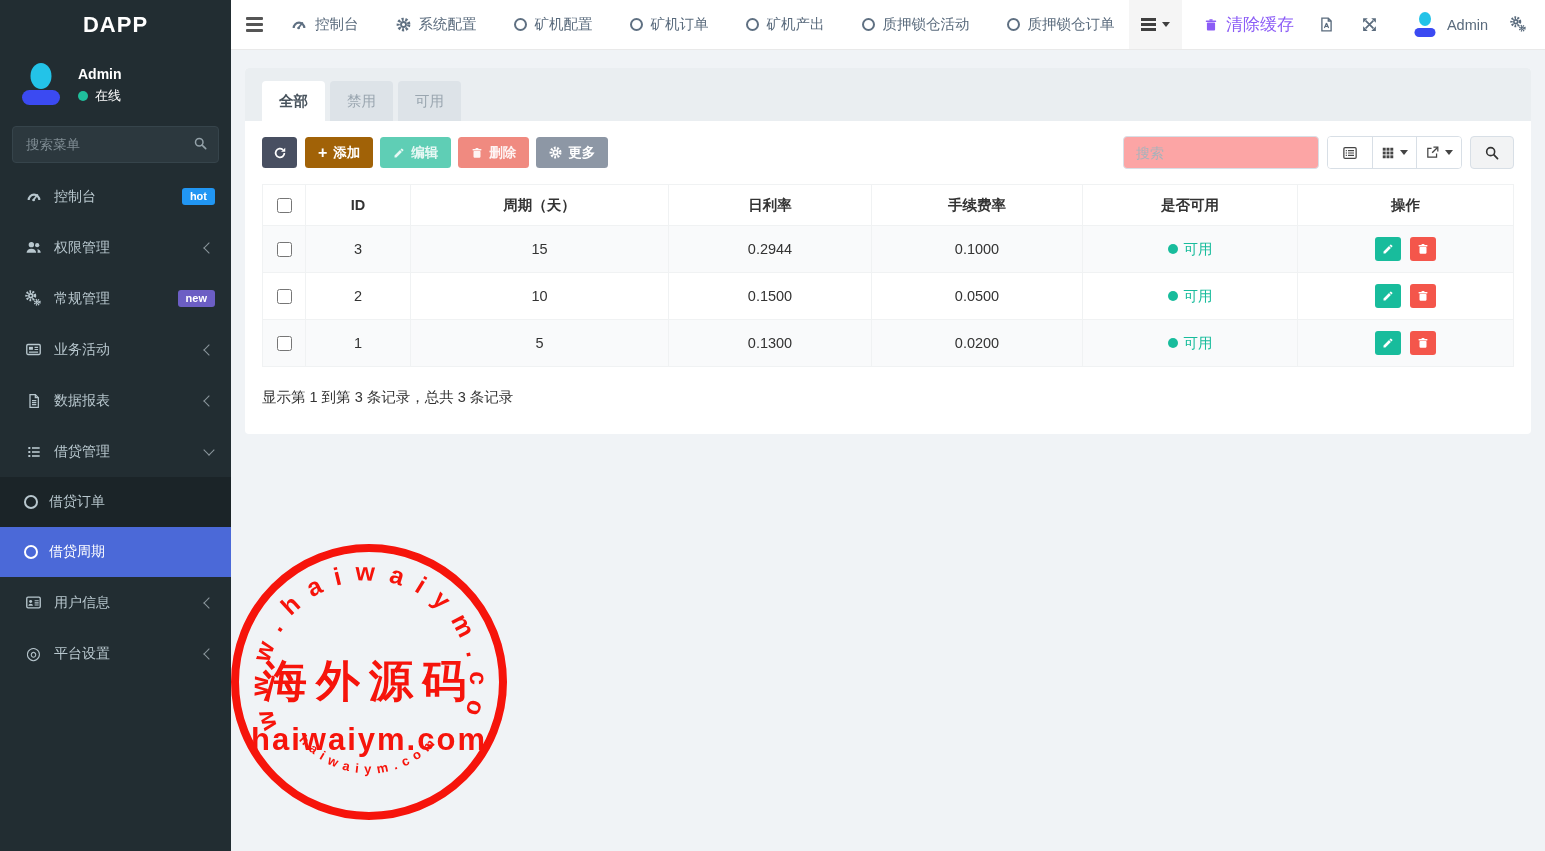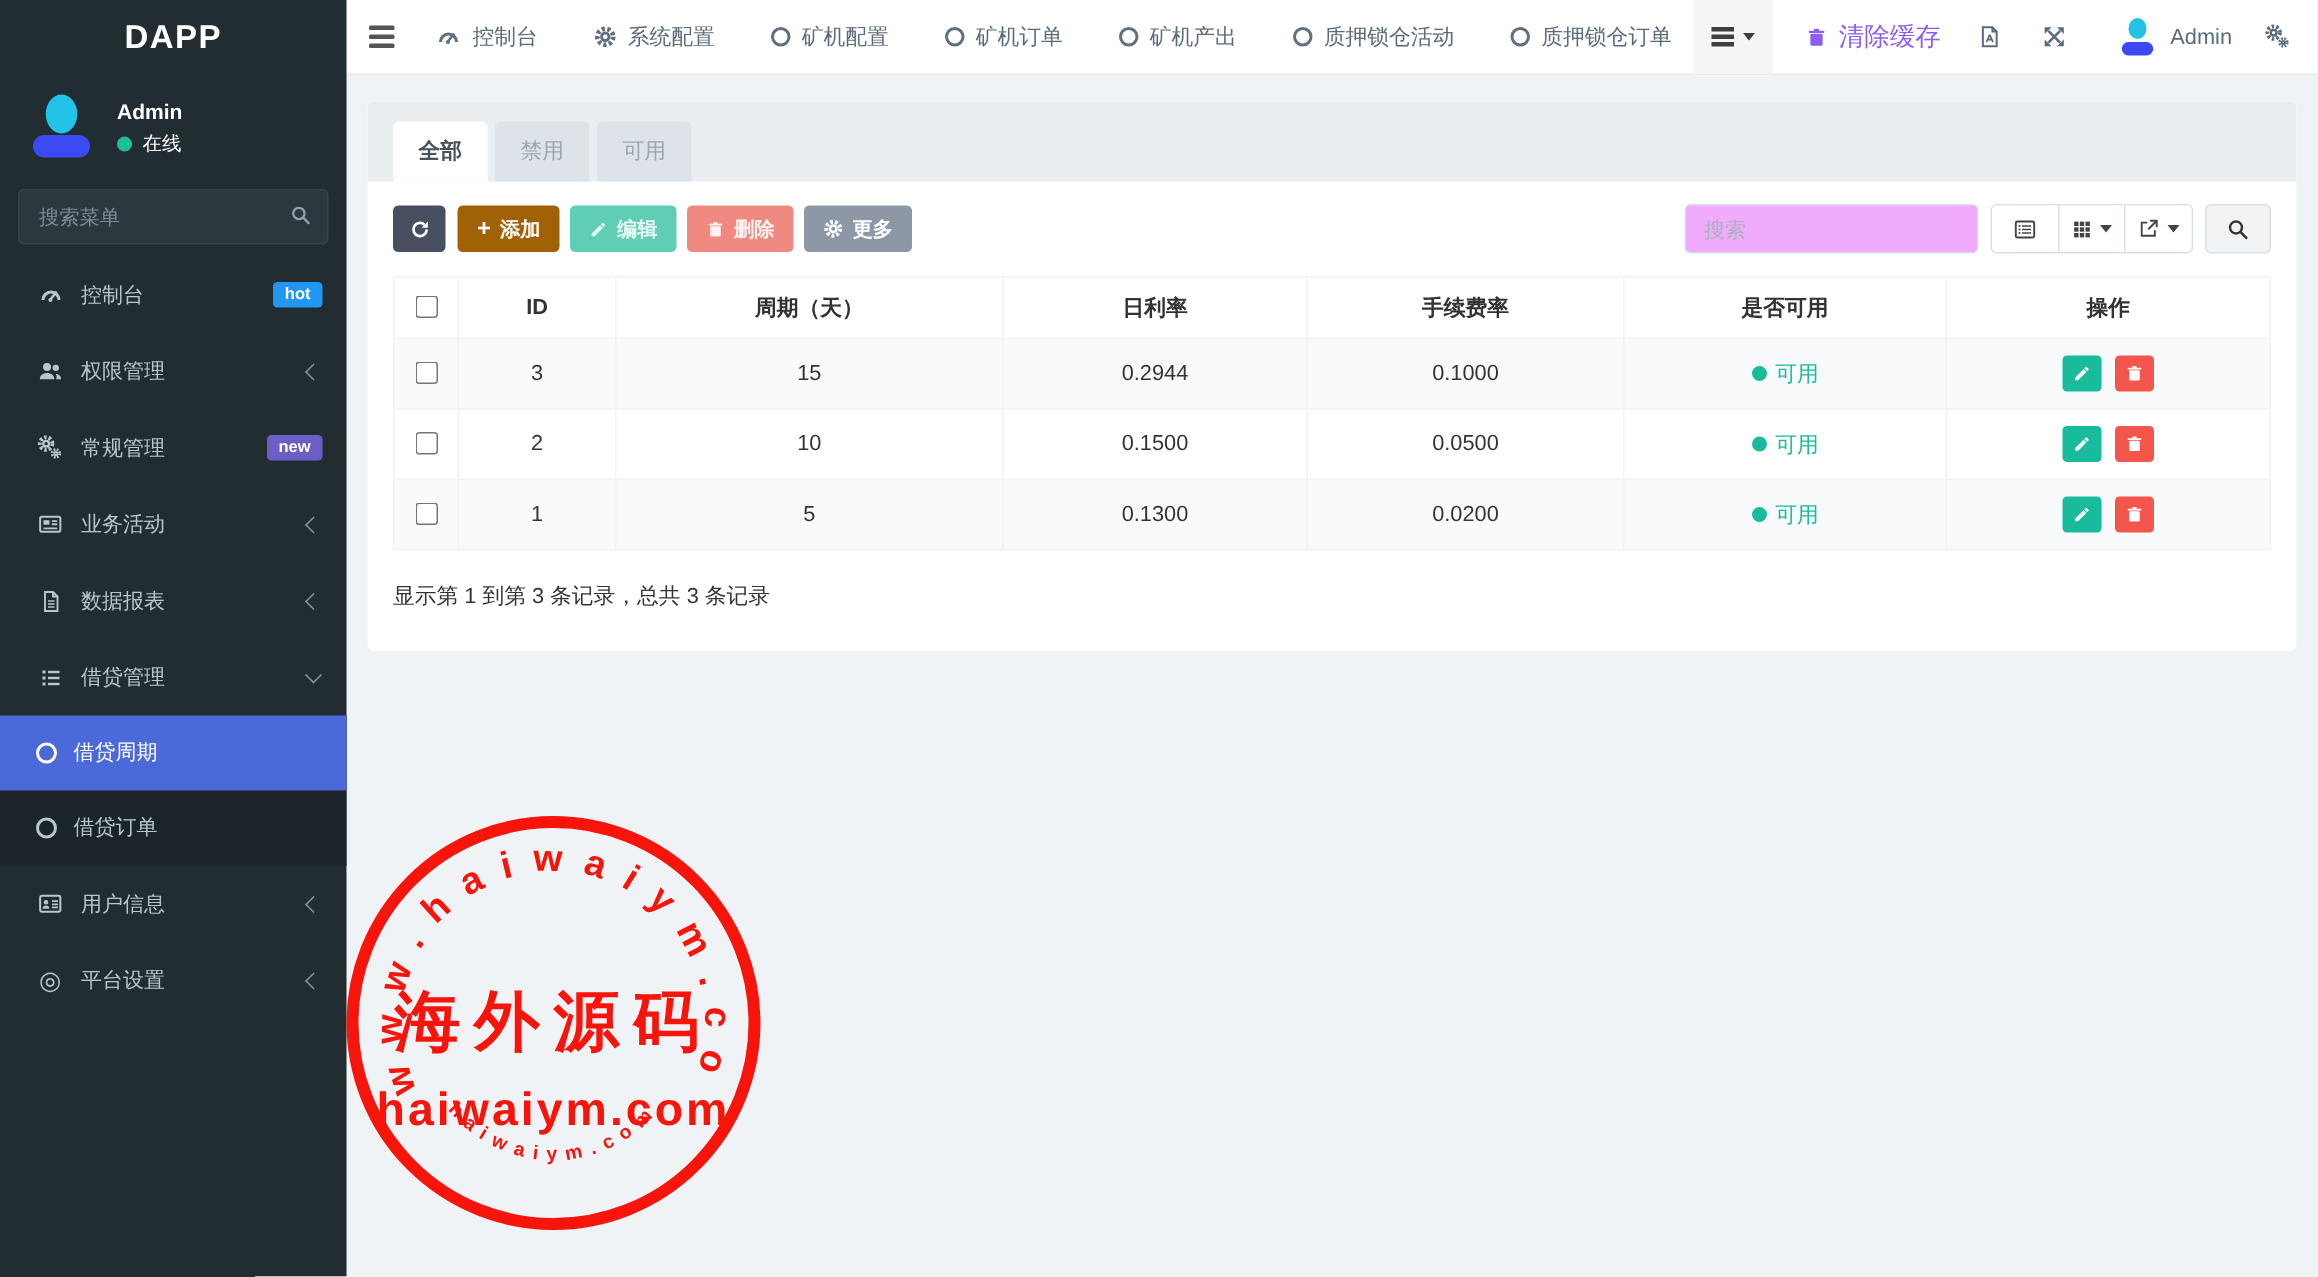--- a/index.html
+++ b/index.html
@@ -74,21 +74,21 @@
   .toolbar { display:flex; align-items:center; }
   .btn { height:31px; border:none; border-radius:3.5px; color:#fff; font-size:13.5px; display:inline-flex; align-items:center; gap:6px; padding:0 13px; cursor:pointer; font-family:inherit; font-weight:bold; }
   .btn-refresh { background:#484f61; width:35px; justify-content:center; padding:0; }
   .btn-add { background:#a16207; margin-left:8px; }
   .btn-edit { background:#5fceb5; margin-left:7px; color:rgba(255,255,255,.85); }
   .btn-del { background:#f08a80; margin-left:7px; color:rgba(255,255,255,.9); }
   .btn-more { background:#8d97a5; margin-left:7px; }
   .plus-glyph::before { content:"+"; font-size:16px; font-weight:bold; line-height:1; }
 
   .toolbar-right { margin-left:auto; display:flex; align-items:center; }
-  .search-box input { width:196px; height:33px; border:1px solid #d8dfe6; border-radius:4px; padding:0 12px; font-size:14px; color:#333; outline:none; background:#f0abfc; }
+  .search-box input { width:196px; height:33px; border:1px solid #d8dfe6; border-radius:4px; padding:0 12px; font-size:14px; color:#333; outline:none; background:#fca5a5; }
   .search-box input::placeholder { color:#a9b2ba; }
   .btn-group { display:flex; margin-left:8px; border:1px solid #d8dfe6; border-radius:4px; overflow:hidden; height:33px; }
   .tool-btn { min-width:44px; background:#fff; border:none; border-left:1px solid #d8dfe6; display:flex; align-items:center; justify-content:center; gap:5px; color:#444; cursor:pointer; padding:0 8px; }
   .tool-btn:first-child { border-left:none; }
   .tool-btn .caret { border-top-color:#444; }
   .search-btn { margin-left:8px; width:44px; height:33px; border:1px solid #d8dfe6; border-radius:4px; background:#f2f3f4; display:flex; align-items:center; justify-content:center; color:#333; cursor:pointer; }
 
   table.grid { width:100%; border-collapse:collapse; margin-top:15px; font-size:14.5px; color:#333; }
   .grid th, .grid td { border:1px solid #f0f2f3; text-align:center; }
   .grid th { height:41px; font-weight:bold; background:#fff; }
@@ -309,27 +309,27 @@
     <li class="menu-item">
       <span class="mi-icon">
           <svg class="icon" width="16" height="16">
             <use href="#i-list"></use>
           </svg>
         </span>
       <span class="mi-label">借贷管理</span>
       <span class="chev chev-down"></span>
     </li>
     <li class="submenu">
+      <div class="submenu-item">
+        <span class="circle-o"></span>
+        <span>借贷订单</span>
+      </div>
       <div class="submenu-item active">
         <span class="circle-o"></span>
         <span>借贷周期</span>
-      </div>
-      <div class="submenu-item">
-        <span class="circle-o"></span>
-        <span>借贷订单</span>
       </div>
     </li>
     <li class="menu-item">
       <span class="mi-icon">
           <svg class="icon" width="17" height="17">
             <use href="#i-idcard"></use>
           </svg>
         </span>
       <span class="mi-label">用户信息</span>
       <span class="chev"></span>

